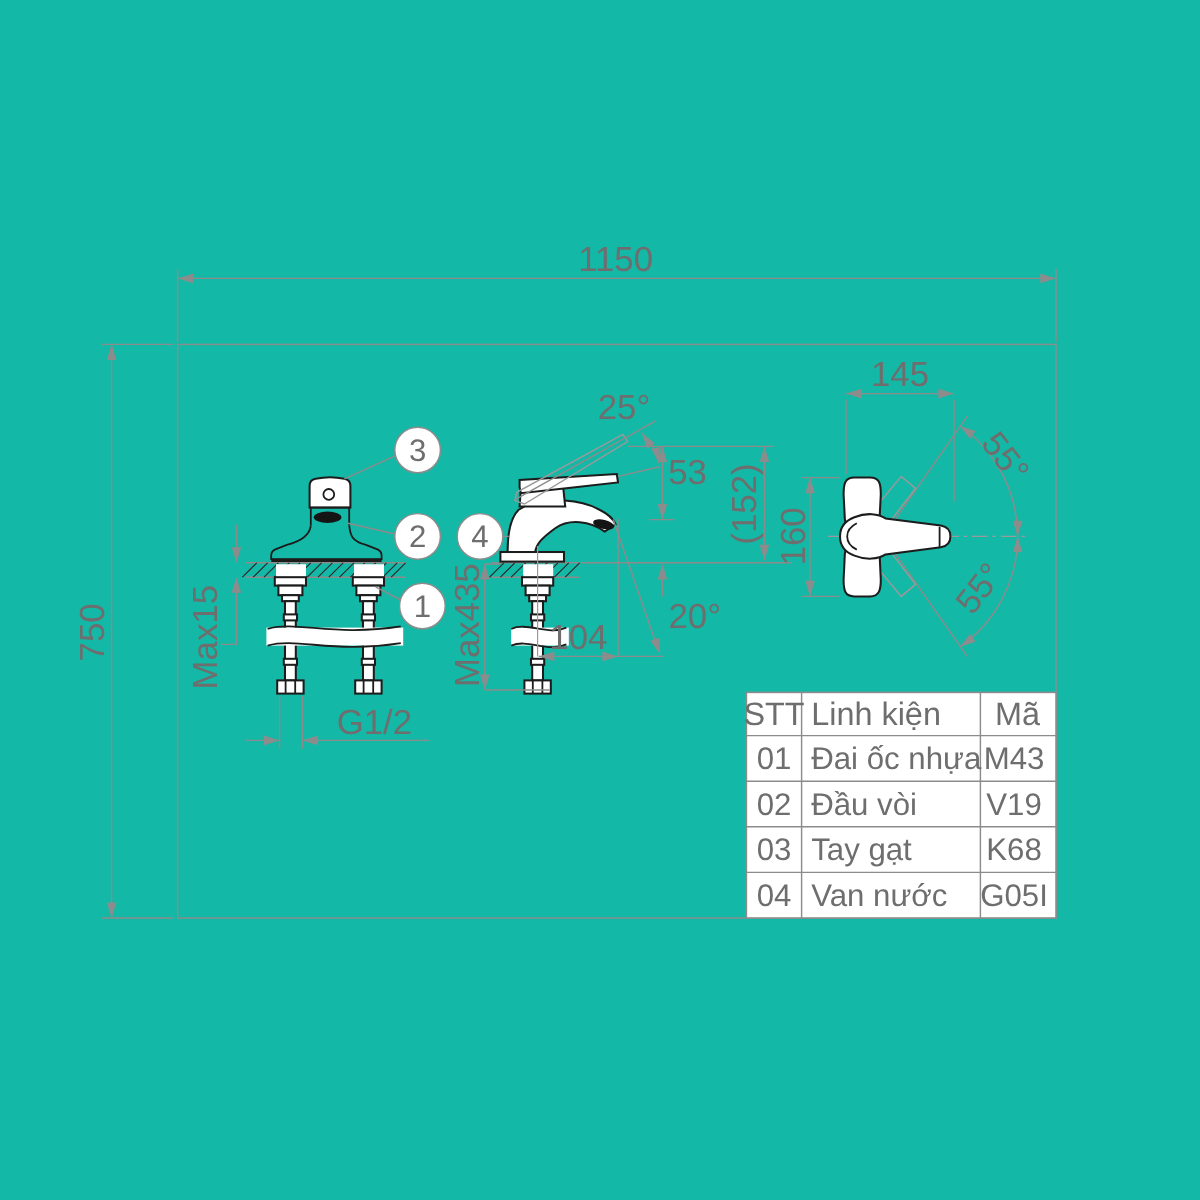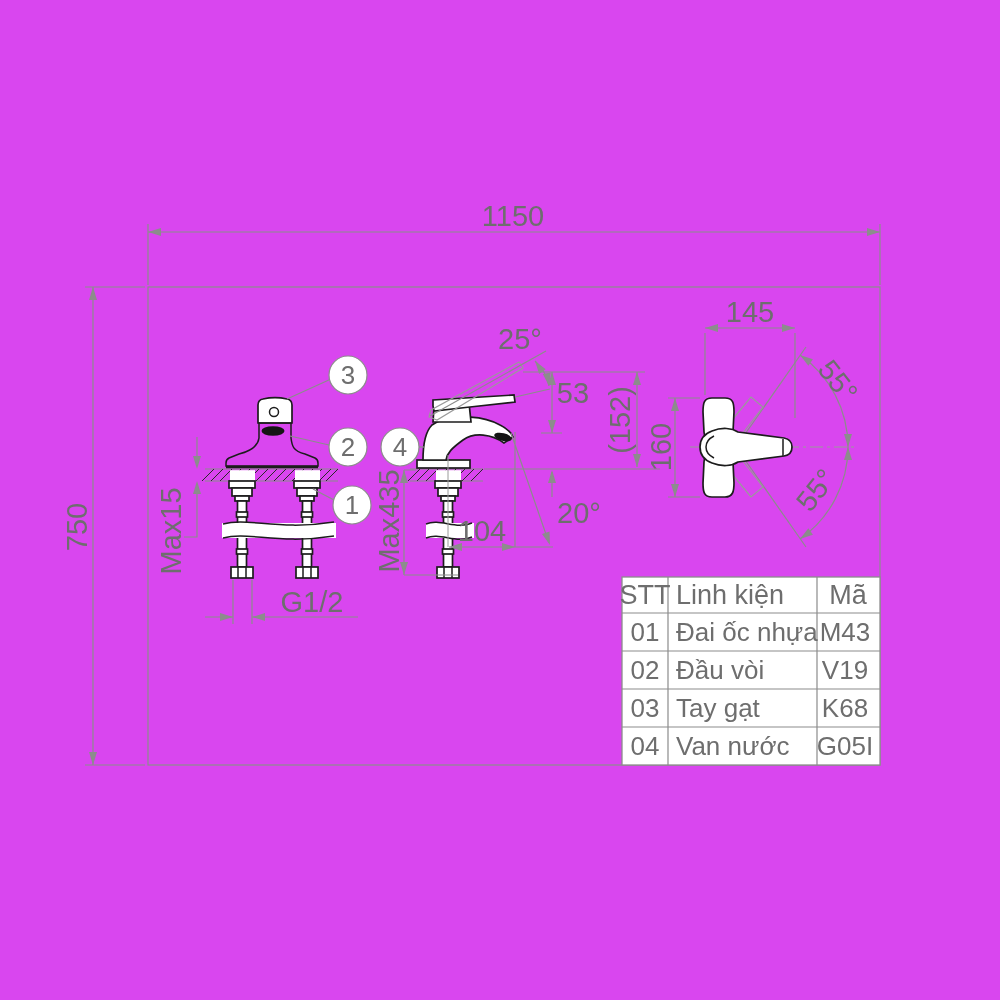--- a/index.html
+++ b/index.html
@@ -1,16 +1,16 @@
 <!DOCTYPE html>
 <html><head>
 <meta charset="utf-8">
 <style>
   html,body{margin:0;padding:0;background:#ffffff;}
-  .stage{position:relative;width:1000px;height:1000px;background:#d946ef;overflow:hidden;}
+  .stage{position:relative;width:1000px;height:1000px;background:#14b8a6;overflow:hidden;}
   svg{display:block;}
   text{font-family:"Liberation Sans","DejaVu Sans",sans-serif;fill:#6e6e6e;}
   .dim{font-size:29px;}
   .co{font-size:26px;}
   .tblh{font-size:27px;}
   .tbl{font-size:26px;}
   .dline{stroke:#8c8c8c;stroke-width:1.2;fill:none;}
   .part{stroke:#1c1c1c;stroke-width:1.7;fill:#ffffff;}
   .partline{stroke:#1c1c1c;stroke-width:1.5;fill:none;}
   .thin{stroke:#9a9a9a;stroke-width:1;fill:none;}

